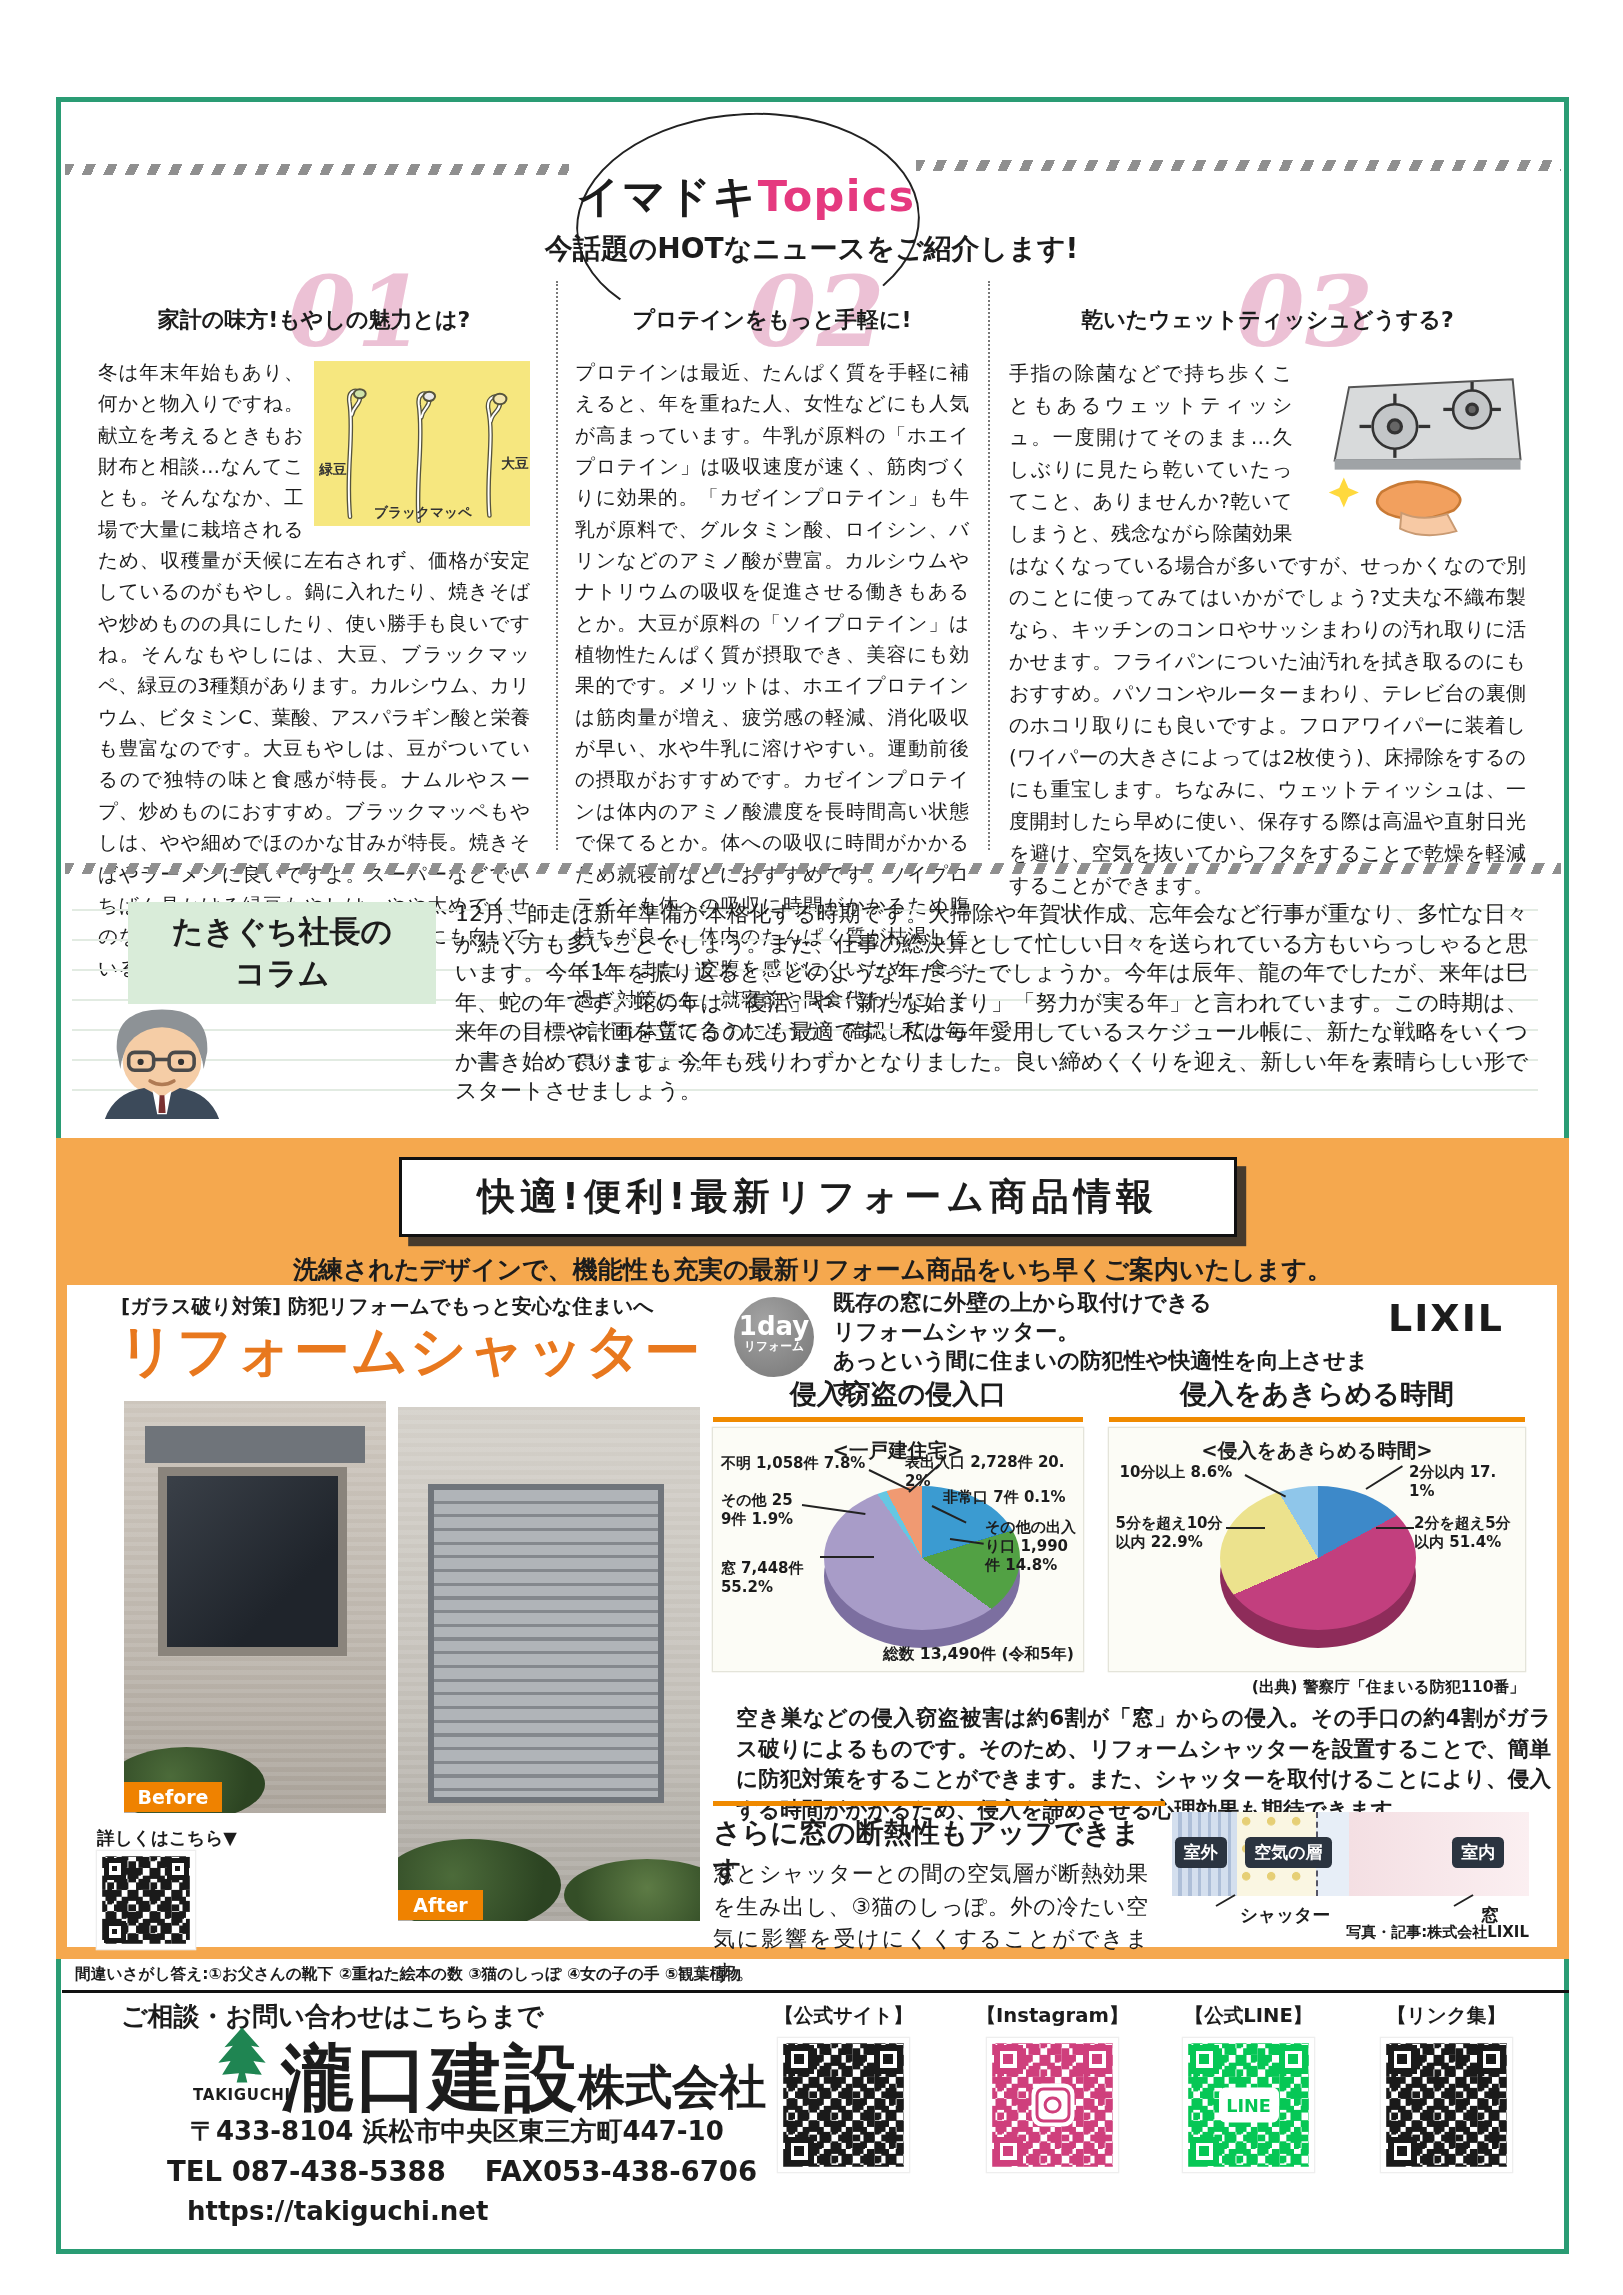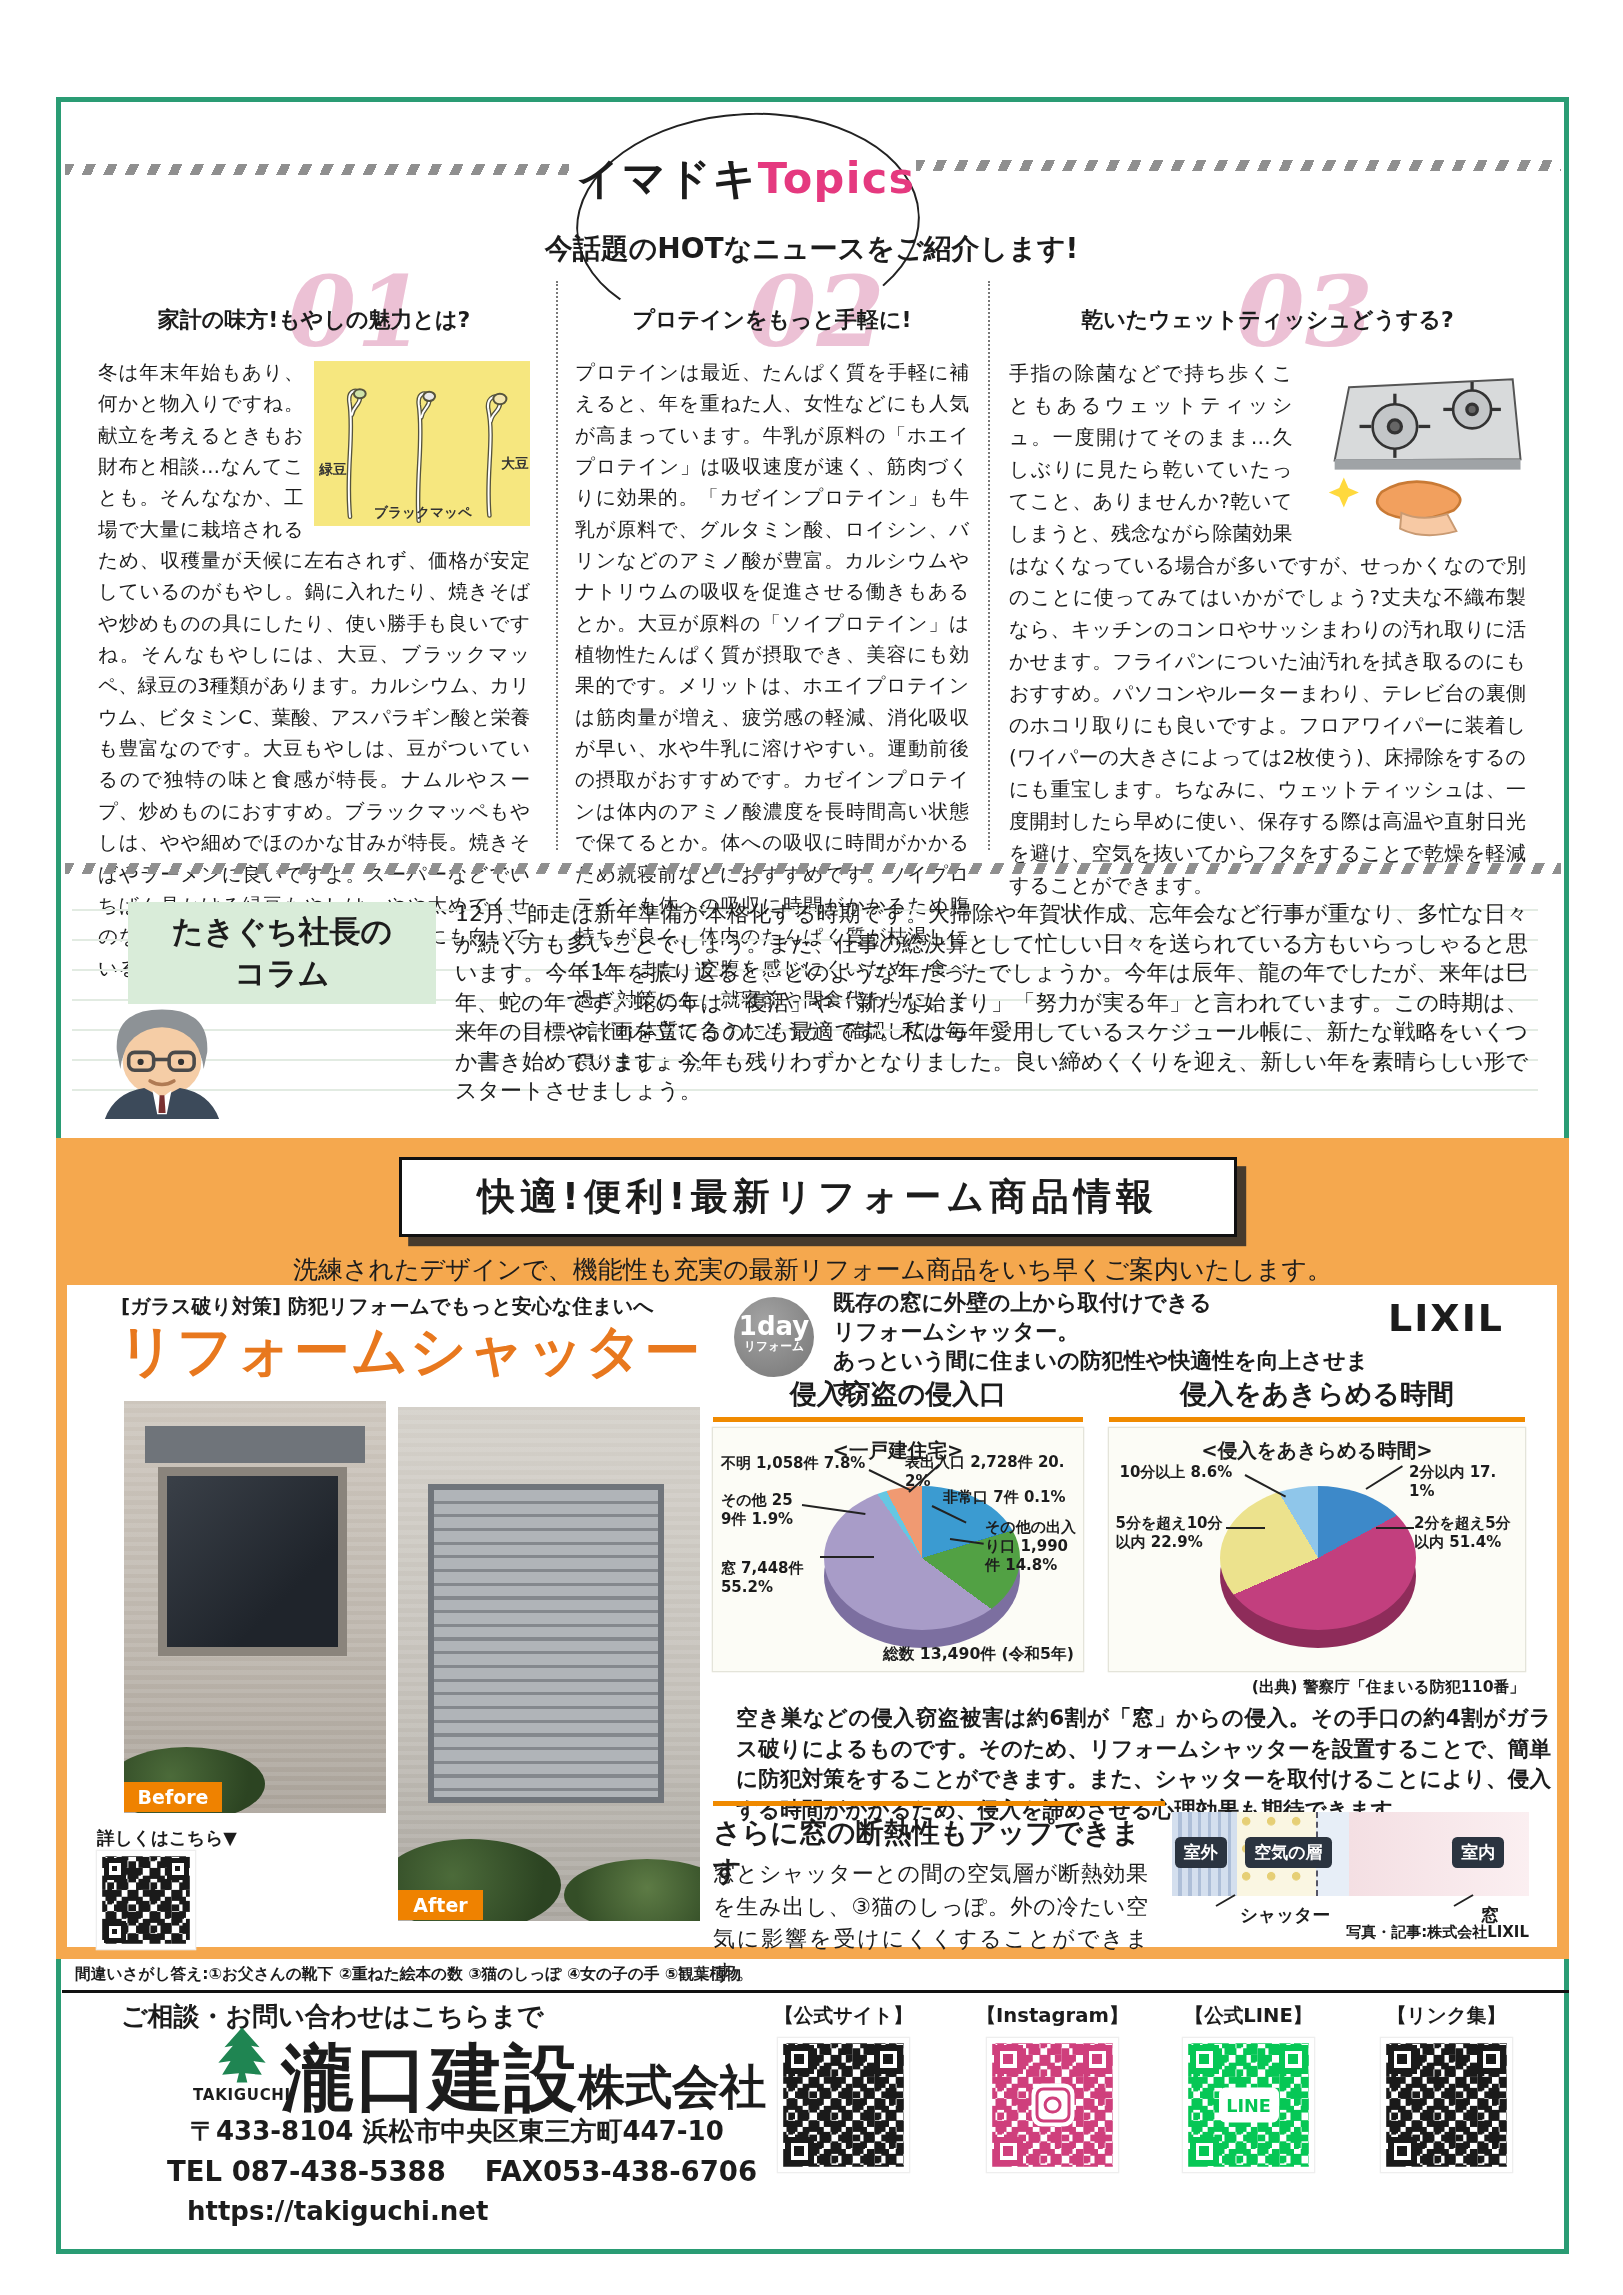--- a/index.html
+++ b/index.html
@@ -8,21 +8,21 @@
   
   .frame{position:absolute;left:56px;top:97px;width:1513px;height:2157px;
          border:5.9px solid #2a9c74;box-sizing:border-box;}
   
   .hatch{position:absolute;height:11px;background:repeating-linear-gradient(115deg,#8f8f8f 0 8.5px,transparent 8.5px 19.6px);}
   .hatch-tl{left:65px;top:164px;width:504px;}
   .hatch-tr{left:916px;top:160px;width:645px;}
   .hatch-bottom{left:65px;top:863px;width:1496px;}
   .head-circle{position:absolute;left:576px;top:113px;width:340px;height:216px;
          border:2.6px solid #222;border-radius:50%;border-bottom-color:transparent;transform:rotate(-3deg);}
-  .head-title{position:absolute;left:576px;top:150px;width:340px;text-align:center;
+  .head-title{position:absolute;left:576px;top:168px;width:340px;text-align:center;
          font-size:43px;font-weight:700;letter-spacing:1.3px;white-space:nowrap;}
   .head-title .tp{color:#e5397f;}
   .head-sub{position:absolute;left:0;top:230px;width:1623px;text-align:center;
          font-size:28px;font-weight:700;}
   
   .article{position:absolute;top:280px;}
   .a1{left:98px;width:432px;}
   .a2{left:575px;width:394px;}
   .a3{left:1009px;width:517px;}
   .art-head{position:relative;height:77px;}
@@ -47,21 +47,21 @@
   .col-text{position:absolute;left:383px;top:9.2px;width:1073px;
         font-size:22px;line-height:1.34;text-align:justify;}
   .pre{white-space:pre-line;}
   
   .promo-bg{position:absolute;left:56px;top:1138px;width:1513px;height:821px;background:#f5a84e;}
   .banner{position:absolute;left:399px;top:1157px;width:838px;height:80px;background:#fff;
         border:3.3px solid #111;box-sizing:border-box;box-shadow:9.2px 9.2px 0 rgba(40,40,40,.85);
         display:flex;align-items:center;justify-content:center;
         font-size:37px;font-weight:700;letter-spacing:5.2px;}
   .promo-sub{position:absolute;left:56px;top:1253px;width:1513px;text-align:center;
-        font-size:25px;font-weight:400;}
+        font-size:25px;font-weight:700;}
   .panel{position:absolute;left:67px;top:1285px;width:1490px;height:662px;background:#fff;}
   .tagline{position:absolute;left:121px;top:1293px;font-size:20px;font-weight:700;}
   .product-title{position:absolute;left:118px;top:1314px;font-size:56px;font-weight:700;color:#e8781e;letter-spacing:1.3px;}
   .badge{position:absolute;left:734px;top:1297px;width:80px;height:80px;border-radius:50%;
         background:radial-gradient(circle at 38% 32%,#a3a3a3,#767676);color:#fff;text-align:center;}
   .badge .b1{display:block;margin-top:15.7px;font-size:26px;font-weight:700;line-height:1;}
   .badge .b2{display:block;font-size:11.8px;font-weight:700;}
   .headline{position:absolute;left:833px;top:1288px;width:563px;font-size:22px;font-weight:800;line-height:1.32;}
   .lixil{position:absolute;left:1388px;top:1296px;font-size:38px;font-weight:900;letter-spacing:2px;}
   

